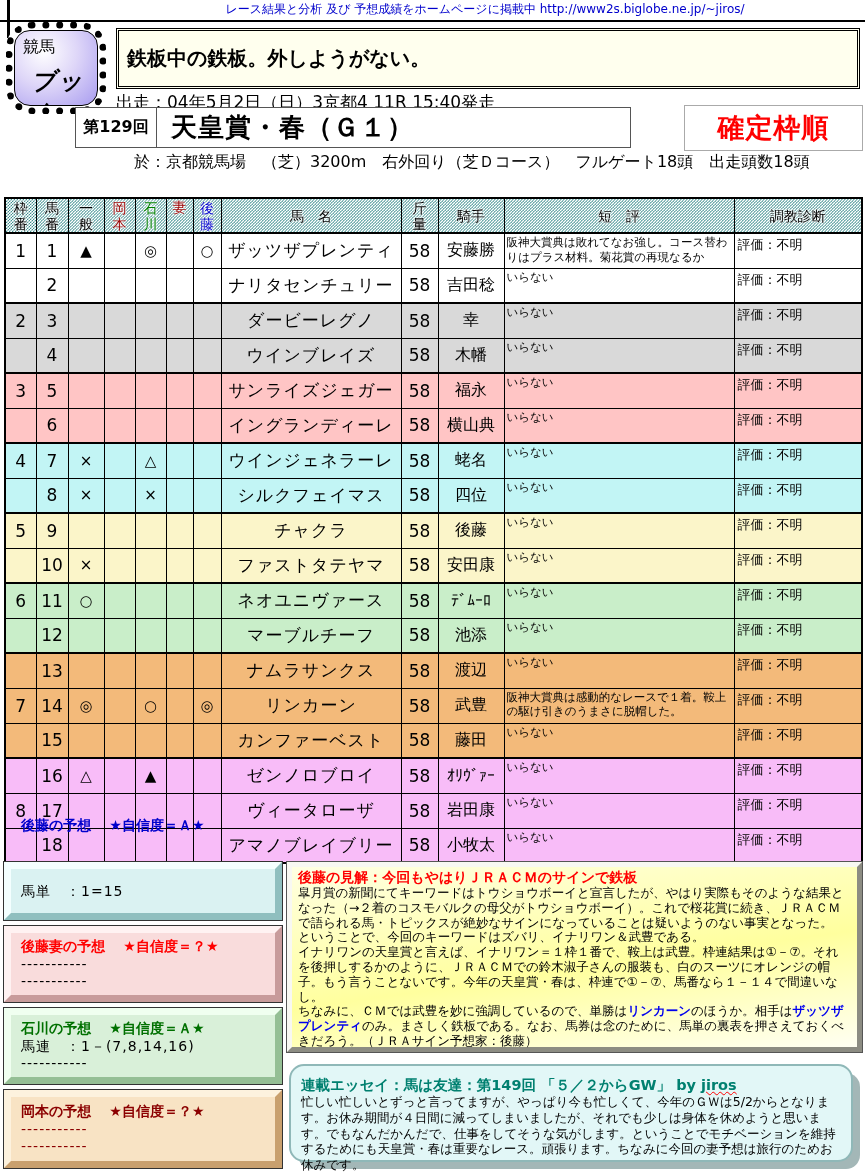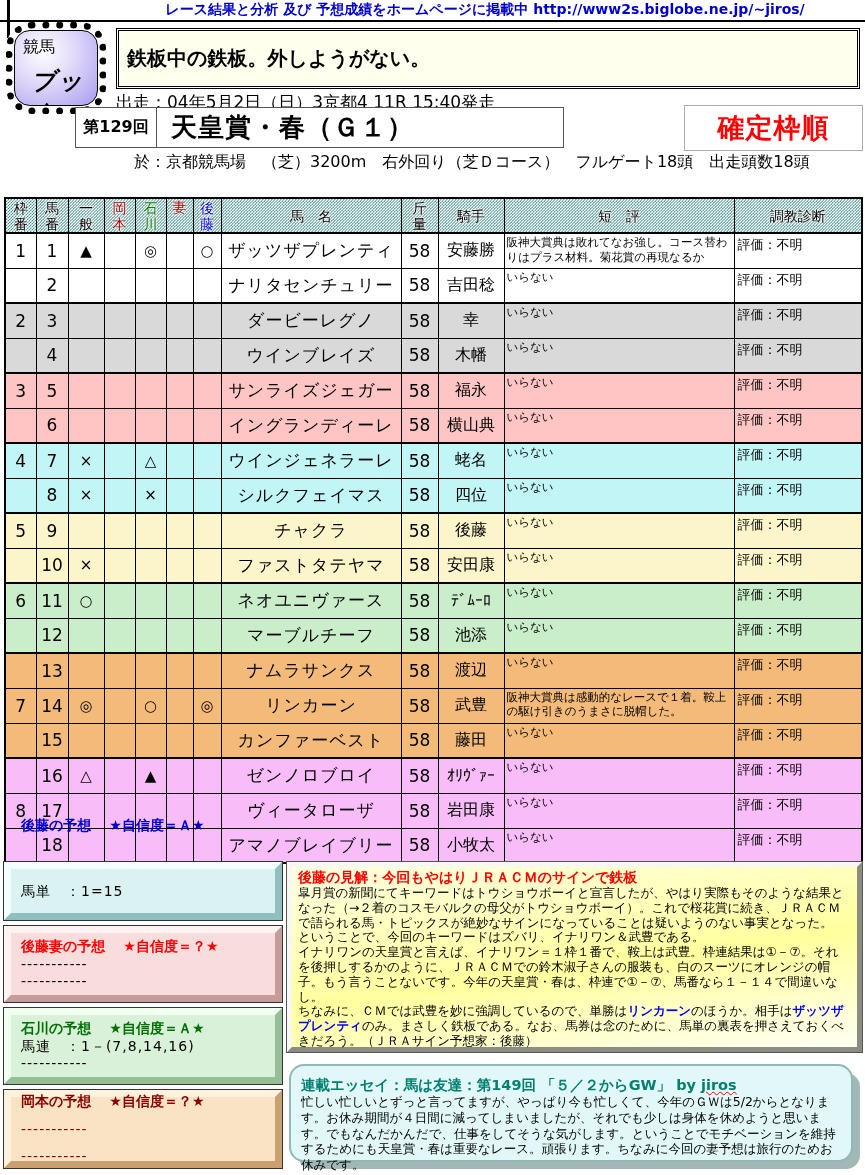--- a/index.html
+++ b/index.html
@@ -3,36 +3,36 @@
 <meta charset="utf-8">
 <style>
   html,body{margin:0;padding:0;background:#ffffff;}
   body{width:865px;height:1175px;position:relative;overflow:hidden;
        font-family:"DejaVu Sans","Liberation Sans",sans-serif;color:#000;}
   .abs{position:absolute;}
   
   #top-tick{left:7px;top:0;width:3px;height:38px;background:#000;}
   #top-rule{left:0;top:20px;width:865px;border-top:2px solid #000;}
   #banner{left:110px;top:1px;width:750px;height:34px;text-align:center;
-          color:#0000cc;font-weight:bold;font-size:14px;white-space:nowrap;}
+          color:#0000cc;font-weight:normal;font-size:12px;white-space:nowrap;}
   #logo{left:6px;top:22px;width:100px;height:92px;border:7px dotted #000;
         border-radius:26px;background:#fff;box-sizing:border-box;}
   #logo-inner{position:absolute;inset:1px;border:1px solid #000;border-radius:16px;
         background:radial-gradient(ellipse at 35% 28%,#ffffff 0%,#ded6f8 45%,#a89cf0 100%);overflow:hidden;}
   #logo-l1{position:absolute;left:8px;top:6px;font-size:16px;font-weight:normal;}
   #logo-l2{position:absolute;left:16px;top:34px;font-size:24px;font-weight:bold;
            font-style:italic;letter-spacing:2px;}
   #headline{left:116px;top:28px;width:744px;height:61px;border:3px double #000;
             background:#ffffee;box-sizing:border-box;display:flex;}
   #headline-label{width:88px;border-right:1px solid #777;color:#ff0000;
             font-size:13px;font-weight:bold;padding:1px 2px;box-sizing:border-box;}
   #headline-text{flex:1;font-size:20px;font-weight:bold;display:flex;
             align-items:center;padding-left:8px;}
   #shussou{left:116px;top:91px;font-size:17px;}
-  #title-wrap{left:75px;top:107px;width:489px;height:41px;border:1px solid #555;
+  #title-wrap{left:75px;top:107px;width:556px;height:41px;border:1px solid #555;
             box-sizing:border-box;display:flex;background:#fff;}
   #title-round{width:80px;border-right:1px solid #555;display:flex;align-items:center;
             justify-content:center;font-size:16px;font-weight:bold;}
   #title-name{flex:1;display:flex;align-items:center;padding-left:14px;
             font-size:26px;font-weight:bold;letter-spacing:1px;}
   #kakutei{left:684px;top:105px;width:177px;height:44px;border:1px solid #aaa;
             display:flex;align-items:center;justify-content:center;
             color:#ff0000;font-size:27px;font-weight:bold;letter-spacing:1px;}
   #venue{left:134px;top:152px;font-size:16px;}
   
@@ -66,21 +66,21 @@
   .th-lines{display:flex;flex-direction:column;align-items:center;justify-content:center;height:100%;}
   .th-top{justify-content:flex-start;}
   
   .pbox{left:4px;width:278px;box-sizing:border-box;border:7px solid;
         outline:1px solid #333;padding:2px 10px;display:flex;flex-direction:column;
         justify-content:center;}
   .pbox .ptitle{font-size:14px;font-weight:bold;white-space:nowrap;}
   .pbox .pconf{margin-left:18px;}
   .pbox .pline{font-size:14px;line-height:17px;letter-spacing:1px;}
   #pbox0{top:862px;height:58px;gap:48px;} #pbox1{top:926px;height:76px;}
-  #pbox2{top:1008px;height:76px;} #pbox3{top:1090px;height:78px;gap:10px;}
+  #pbox2{top:1008px;height:76px;} #pbox3{top:1090px;height:78px;}
   
   #opinion{left:287px;top:862px;width:575px;height:190px;box-sizing:border-box;
         border:5px solid;border-color:#f8f8f2 #8c8c82 #8c8c82 #f8f8f2;outline:1px solid #555;
         background:linear-gradient(172deg,#ffffe2 0%,#ffff9e 55%,#fffff2 100%);
         padding:2px 6px;}
   #opinion-title{color:#ff0000;font-weight:bold;font-size:14px;line-height:17px;}
   #opinion-body p{margin:0;font-size:12.5px;line-height:14.8px;}
   .blue-word{color:#0000ee;font-weight:bold;}
   
   #essay{left:289px;top:1064px;width:564px;height:98px;box-sizing:border-box;

